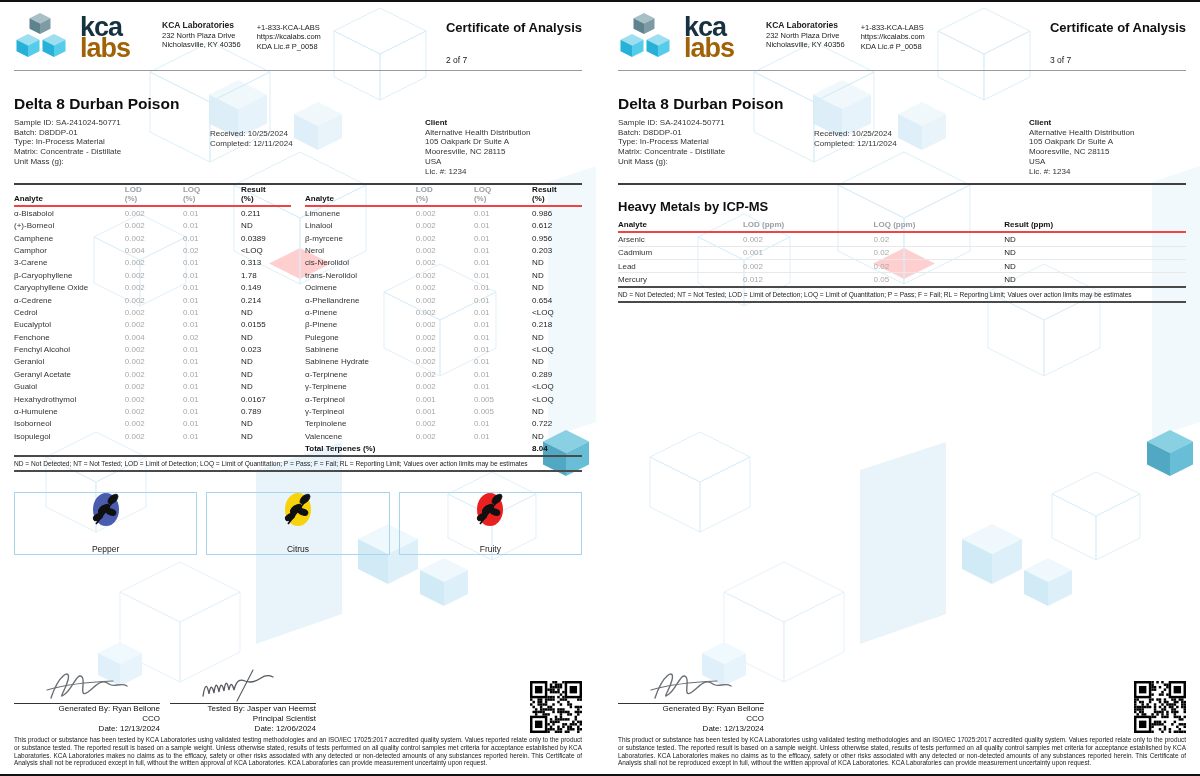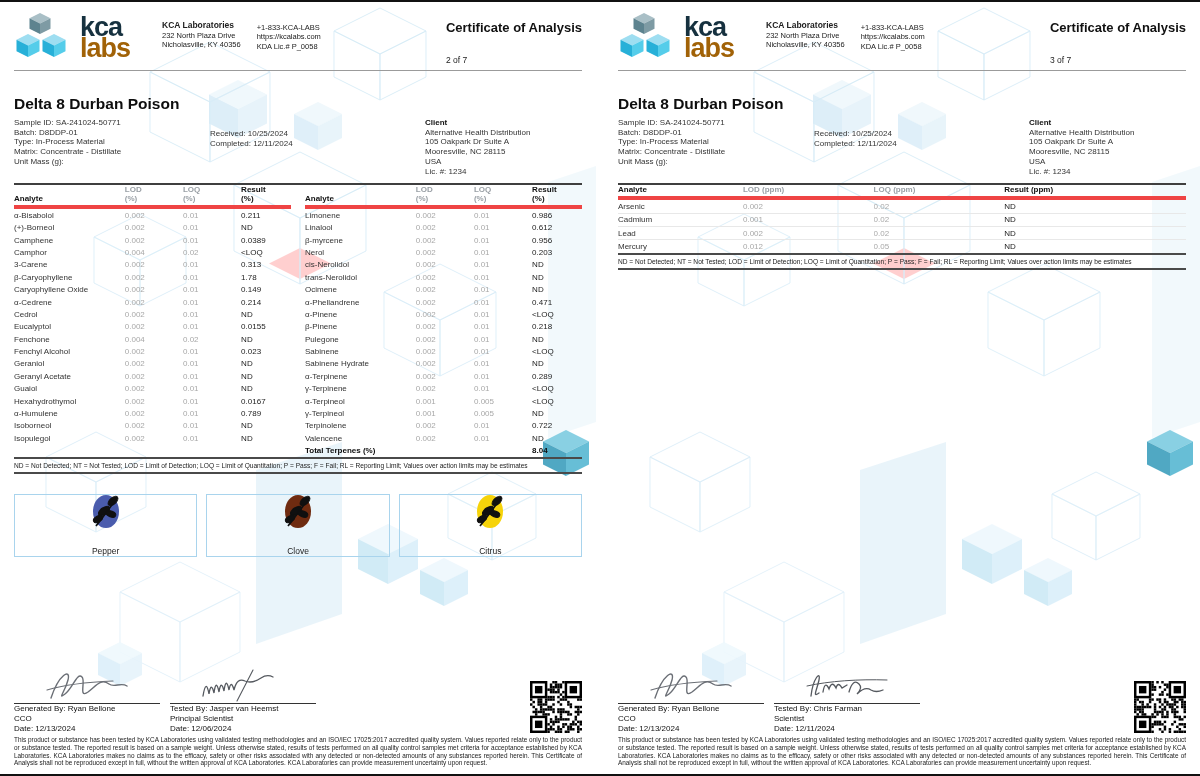--- a/index.html
+++ b/index.html
@@ -33,21 +33,21 @@
   .s-col1 { width:196px; }
   .s-col2 { width:215px; padding-top:11px; }
   .s-client { flex:1; }
   .s-client .lbl { font-weight:bold; color:#111; }
 
   h2.section { font-size:13px; font-weight:bold; color:#0e0e0e; margin:14px 0 6px; }
 
   .tables-duo { display:flex; gap:14px; }
   .half { flex:1; }
   table { width:100%; border-collapse:collapse; font-size:8px; table-layout:fixed; }
-  th { text-align:left; vertical-align:bottom; padding:0 0 2px 0; border-bottom:4px solid #ef4444; font-weight:bold; color:#111; line-height:9px; }
+  th { text-align:left; vertical-align:bottom; padding:0 0 2px 0; border-bottom:2px solid #ef4444; font-weight:bold; color:#111; line-height:9px; }
   th.dim { color:#9aa0a6; }
   td { padding:1.7px 0; line-height:9px; color:#333; overflow:hidden; white-space:nowrap; }
   td.t-dim { color:#a8a8a8; }
   td.t-result { color:#1c1c1c; }
   tr.total td { font-weight:bold; color:#0e0e0e; }
   .c-an { width:40%; } .c-lod { width:21%; } .c-loq { width:21%; } .c-res { width:18%; }
   .metals td { border-bottom:1px solid #e8e8e8; }
   .metals tr:last-child td { border-bottom:none; }
   .m-an { width:22%; } .m-lod { width:23%; } .m-loq { width:23%; } .m-res { width:32%; }
 
@@ -56,21 +56,21 @@
 
   .flavors { display:flex; gap:9px; margin-top:20px; }
   .flavor-card { flex:1; height:63px; border:1px solid #a9d4ed; display:flex; flex-direction:column;
                  align-items:center; justify-content:center; gap:18px; background:transparent; }
   .flavor-oval { width:26px; height:34px; border-radius:50%; position:relative; }
   .flavor-oval svg { position:absolute; left:-4px; top:-3px; width:34px; height:38px; }
   .flavor-label { font-size:8.5px; color:#222; }
 
   .bottom-block { position:absolute; left:14px; right:14px; bottom:7px; z-index:1; }
   .sig-row { display:flex; align-items:flex-end; }
-  .sig-block { width:146px; text-align:left; }
+  .sig-block { width:146px; text-align:right; }
   .sig-block + .sig-block { margin-left:10px; }
   .sig-art { height:36px; display:flex; align-items:flex-end; justify-content:center; }
   .sig-line { border-top:1px solid #333; margin-top:1px; }
   .sig-name, .sig-role, .sig-date { font-size:8px; line-height:9.6px; color:#111; }
   .qr-box { margin-left:auto; width:52px; height:52px; }
   .disclaimer { margin-top:3px; font-size:6.4px; line-height:7.7px; color:#222; text-align:justify; }
 </style>
 </head>
 <body>
 
@@ -378,21 +378,21 @@
                 <tr>
                   <td class="t-analyte">Ocimene</td>
                   <td class="t-dim">0.002</td>
                   <td class="t-dim">0.01</td>
                   <td class="t-result">ND</td>
                 </tr>
                 <tr>
                   <td class="t-analyte">α-Phellandrene</td>
                   <td class="t-dim">0.002</td>
                   <td class="t-dim">0.01</td>
-                  <td class="t-result">0.471</td>
+                  <td class="t-result">0.654</td>
                 </tr>
                 <tr>
                   <td class="t-analyte">α-Pinene</td>
                   <td class="t-dim">0.002</td>
                   <td class="t-dim">0.01</td>
                   <td class="t-result">&lt;LOQ</td>
                 </tr>
                 <tr>
                   <td class="t-analyte">β-Pinene</td>
                   <td class="t-dim">0.002</td>
@@ -474,46 +474,46 @@
                   <ellipse cx="24" cy="9" rx="6" ry="3.2" transform="rotate(-42 24 9)"></ellipse>
                   <ellipse cx="15" cy="19" rx="6.4" ry="3.4" transform="rotate(-36 15 19)"></ellipse>
                   <ellipse cx="22" cy="22" rx="5" ry="2.9" transform="rotate(22 22 22)"></ellipse>
                   <ellipse cx="9" cy="27" rx="5" ry="2.9" transform="rotate(-30 9 27)"></ellipse>
                 </g>
               </svg>
             </div>
             <div class="flavor-label">Pepper</div>
           </div>
           <div class="flavor-card">
-            <div class="flavor-oval" style="background: rgb(111, 43, 16);">
-              <svg viewBox="0 0 34 38">
-                <g fill="#101010" stroke="#101010">
-                  <path d="M7 34 C14 25 19 18 28 6" stroke-width="1.7" fill="none"></path>
-                  <ellipse cx="24" cy="9" rx="6" ry="3.2" transform="rotate(-42 24 9)"></ellipse>
-                  <ellipse cx="15" cy="19" rx="6.4" ry="3.4" transform="rotate(-36 15 19)"></ellipse>
-                  <ellipse cx="22" cy="22" rx="5" ry="2.9" transform="rotate(22 22 22)"></ellipse>
-                  <ellipse cx="9" cy="27" rx="5" ry="2.9" transform="rotate(-30 9 27)"></ellipse>
-                </g>
-              </svg>
-            </div>
-            <div class="flavor-label">Clove</div>
-          </div>
-          <div class="flavor-card">
             <div class="flavor-oval" style="background: rgb(246, 211, 10);">
               <svg viewBox="0 0 34 38">
                 <g fill="#101010" stroke="#101010">
                   <path d="M7 34 C14 25 19 18 28 6" stroke-width="1.7" fill="none"></path>
                   <ellipse cx="24" cy="9" rx="6" ry="3.2" transform="rotate(-42 24 9)"></ellipse>
                   <ellipse cx="15" cy="19" rx="6.4" ry="3.4" transform="rotate(-36 15 19)"></ellipse>
                   <ellipse cx="22" cy="22" rx="5" ry="2.9" transform="rotate(22 22 22)"></ellipse>
                   <ellipse cx="9" cy="27" rx="5" ry="2.9" transform="rotate(-30 9 27)"></ellipse>
                 </g>
               </svg>
             </div>
             <div class="flavor-label">Citrus</div>
+          </div>
+          <div class="flavor-card">
+            <div class="flavor-oval" style="background: rgb(232, 32, 31);">
+              <svg viewBox="0 0 34 38">
+                <g fill="#101010" stroke="#101010">
+                  <path d="M7 34 C14 25 19 18 28 6" stroke-width="1.7" fill="none"></path>
+                  <ellipse cx="24" cy="9" rx="6" ry="3.2" transform="rotate(-42 24 9)"></ellipse>
+                  <ellipse cx="15" cy="19" rx="6.4" ry="3.4" transform="rotate(-36 15 19)"></ellipse>
+                  <ellipse cx="22" cy="22" rx="5" ry="2.9" transform="rotate(22 22 22)"></ellipse>
+                  <ellipse cx="9" cy="27" rx="5" ry="2.9" transform="rotate(-30 9 27)"></ellipse>
+                </g>
+              </svg>
+            </div>
+            <div class="flavor-label">Fruity</div>
           </div>
         </div>
     </div>
 
     <div class="bottom-block">
       <div class="sig-row">
         <div class="sig-block">
           <div class="sig-art">
             <svg width="92" height="36" viewBox="0 0 92 36">
                 <path d="M10 32 C18 8 30 2 27 14 C24 26 16 34 24 28 C32 22 36 6 41 11 C45 15 37 33 47 26 C55 20 60 12 68 18 C73 22 80 16 86 20" fill="none" stroke="#6b6f76" stroke-width="1.4" stroke-linecap="round"></path>
@@ -801,20 +801,21 @@
           <div class="lbl">Client</div>
           <div>Alternative Health Distribution</div>
           <div>105 Oakpark Dr Suite A</div>
           <div>Mooresville, NC 28115</div>
           <div>USA</div>
           <div>Lic. #: 1234</div>
         </div>
       </div>
       <div class="rule-dark"></div>
 
+      <h2 class="section">Heavy Metals by ICP-MS</h2>
       <table class="metals">
         <colgroup>
             <col class="m-an">
             <col class="m-lod">
             <col class="m-loq">
             <col class="m-res">
           </colgroup>
         <thead>
             <tr>
           <th>Analyte</th>
@@ -859,33 +860,20 @@
           <div class="sig-art">
             <svg width="92" height="36" viewBox="0 0 92 36">
                 <path d="M10 32 C18 8 30 2 27 14 C24 26 16 34 24 28 C32 22 36 6 41 11 C45 15 37 33 47 26 C55 20 60 12 68 18 C73 22 80 16 86 20" fill="none" stroke="#6b6f76" stroke-width="1.4" stroke-linecap="round"></path>
                 <path d="M6 24 C26 18 48 16 72 15" fill="none" stroke="#6b6f76" stroke-width="1.2" stroke-linecap="round"></path>
               </svg>
           </div>
           <div class="sig-line"></div>
           <div class="sig-name">Generated By: Ryan Bellone</div>
           <div class="sig-role">CCO</div>
           <div class="sig-date">Date: 12/13/2024</div>
-        </div>
-        <div class="sig-block">
-          <div class="sig-art">
-            <svg width="96" height="36" viewBox="0 0 96 36">
-                <path d="M12 30 C14 12 22 4 20 14 C18 24 13 32 20 27 M24 26 q2 -12 6 -3 q3 -9 7 -1 q2 -7 6 0 l5 -3" fill="none" stroke="#55595f" stroke-width="1.3" stroke-linecap="round"></path>
-                <path d="M50 26 q4 -14 10 -8 q4 4 -2 10 q8 -8 14 -4 q5 3 12 0" fill="none" stroke="#55595f" stroke-width="1.3" stroke-linecap="round"></path>
-                <path d="M8 20 C30 15 60 13 88 14" fill="none" stroke="#55595f" stroke-width="1" stroke-linecap="round"></path>
-              </svg>
-          </div>
-          <div class="sig-line"></div>
-          <div class="sig-name">Tested By: Chris Farman</div>
-          <div class="sig-role">Scientist</div>
-          <div class="sig-date">Date: 12/11/2024</div>
         </div>
         <div class="qr-box"><svg width="52" height="52" viewBox="0 0 50.4 50.4">
               <rect width="100%" height="100%" fill="#fff"></rect>
               <rect x="16.8" y="0" width="2.4" height="2.4" fill="#000"></rect>
               <rect x="21.599999999999998" y="0" width="2.4" height="2.4" fill="#000"></rect>
               <rect x="26.4" y="0" width="2.4" height="2.4" fill="#000"></rect>
               <rect x="16.8" y="2.4" width="2.4" height="2.4" fill="#000"></rect>
               <rect x="28.799999999999997" y="2.4" width="2.4" height="2.4" fill="#000"></rect>
               <rect x="31.2" y="2.4" width="2.4" height="2.4" fill="#000"></rect>
               <rect x="16.8" y="4.8" width="2.4" height="2.4" fill="#000"></rect>

